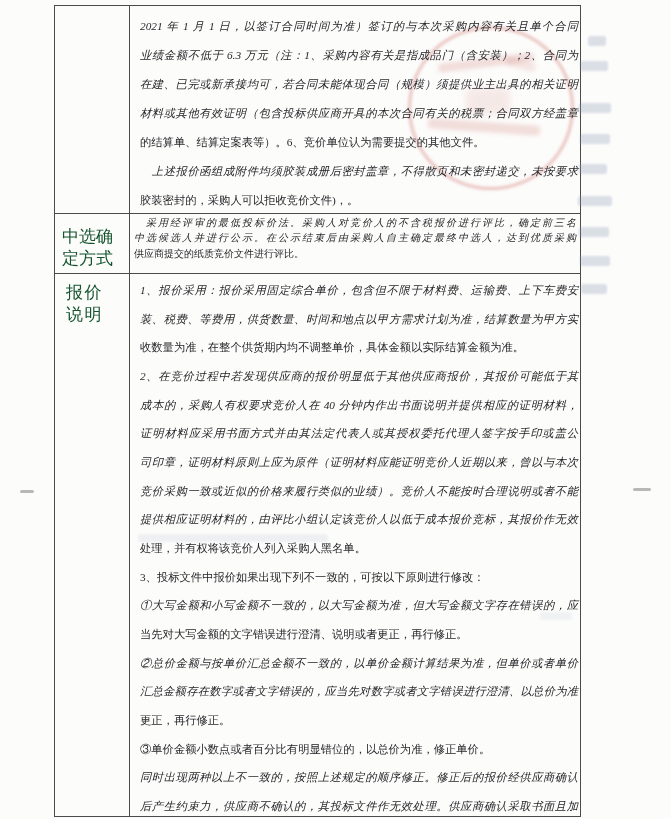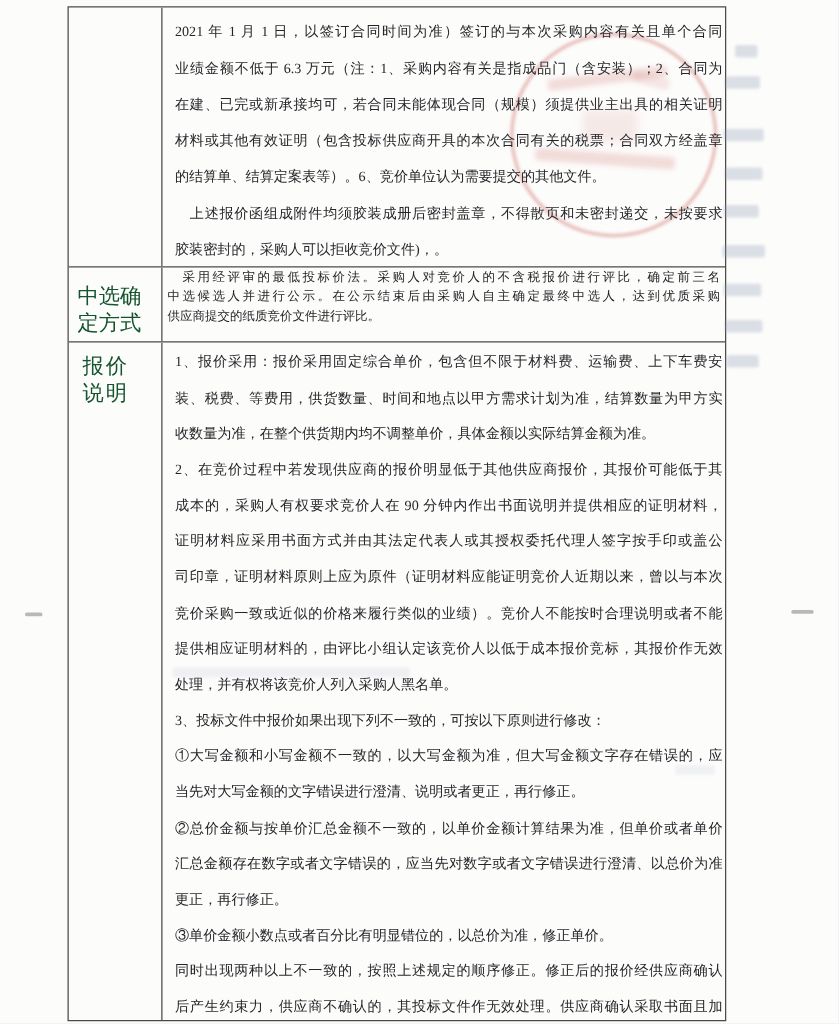--- a/index.html
+++ b/index.html
@@ -32,21 +32,21 @@
   .row-2 .cell-label{padding:12px 3px 0 7px;}
   .row-3 .cell-label{padding:8px 10px 0 11px;letter-spacing:1.5px;}
   .cell-content{
     flex:1;box-sizing:border-box;overflow:hidden;
     font-size:11.3px;
   }
   .row-1 .cell-content{padding:6px 2px 0 10px;line-height:29px;}
   .row-2 .cell-content{padding:1px 4px 0 4px;line-height:15.3px;font-size:10px;}
   .row-3 .cell-content{padding:2px 2px 0 10px;line-height:28.65px;}
   .tline{white-space:normal;}
-  .tline.just{text-align:justify;text-align-last:justify;text-justify:inter-character;}
+  .tline.just{text-align:justify;text-align-last:justify;text-justify:inter-character;font-style:italic;}
   
   .seal{
     position:absolute;left:408px;top:26px;width:160px;height:158px;
     border:3px solid rgba(201,94,86,0.36);
     border-radius:50%;
     filter:blur(1.4px);
     mix-blend-mode:multiply;
     pointer-events:none;
   }
   .seal-mark{
@@ -119,21 +119,21 @@
         </div>
     </div>
 
     <div class="t-row row-3">
       <div class="cell-label">报价说明</div>
       <div class="cell-content">
           <div class="tline just">1、报价采用：报价采用固定综合单价，包含但不限于材料费、运输费、上下车费安</div>
           <div class="tline just">装、税费、等费用，供货数量、时间和地点以甲方需求计划为准，结算数量为甲方实</div>
           <div class="tline">收数量为准，在整个供货期内均不调整单价，具体金额以实际结算金额为准。</div>
           <div class="tline just">2、在竞价过程中若发现供应商的报价明显低于其他供应商报价，其报价可能低于其</div>
-          <div class="tline just">成本的，采购人有权要求竞价人在 90 分钟内作出书面说明并提供相应的证明材料，</div>
+          <div class="tline just">成本的，采购人有权要求竞价人在 40 分钟内作出书面说明并提供相应的证明材料，</div>
           <div class="tline just">证明材料应采用书面方式并由其法定代表人或其授权委托代理人签字按手印或盖公</div>
           <div class="tline just">司印章，证明材料原则上应为原件（证明材料应能证明竞价人近期以来，曾以与本次</div>
           <div class="tline just">竞价采购一致或近似的价格来履行类似的业绩）。竞价人不能按时合理说明或者不能</div>
           <div class="tline just">提供相应证明材料的，由评比小组认定该竞价人以低于成本报价竞标，其报价作无效</div>
           <div class="tline">处理，并有权将该竞价人列入采购人黑名单。</div>
           <div class="tline">3、投标文件中报价如果出现下列不一致的，可按以下原则进行修改：</div>
           <div class="tline just">①大写金额和小写金额不一致的，以大写金额为准，但大写金额文字存在错误的，应</div>
           <div class="tline">当先对大写金额的文字错误进行澄清、说明或者更正，再行修正。</div>
           <div class="tline just">②总价金额与按单价汇总金额不一致的，以单价金额计算结果为准，但单价或者单价</div>
           <div class="tline just">汇总金额存在数字或者文字错误的，应当先对数字或者文字错误进行澄清、以总价为准</div>

